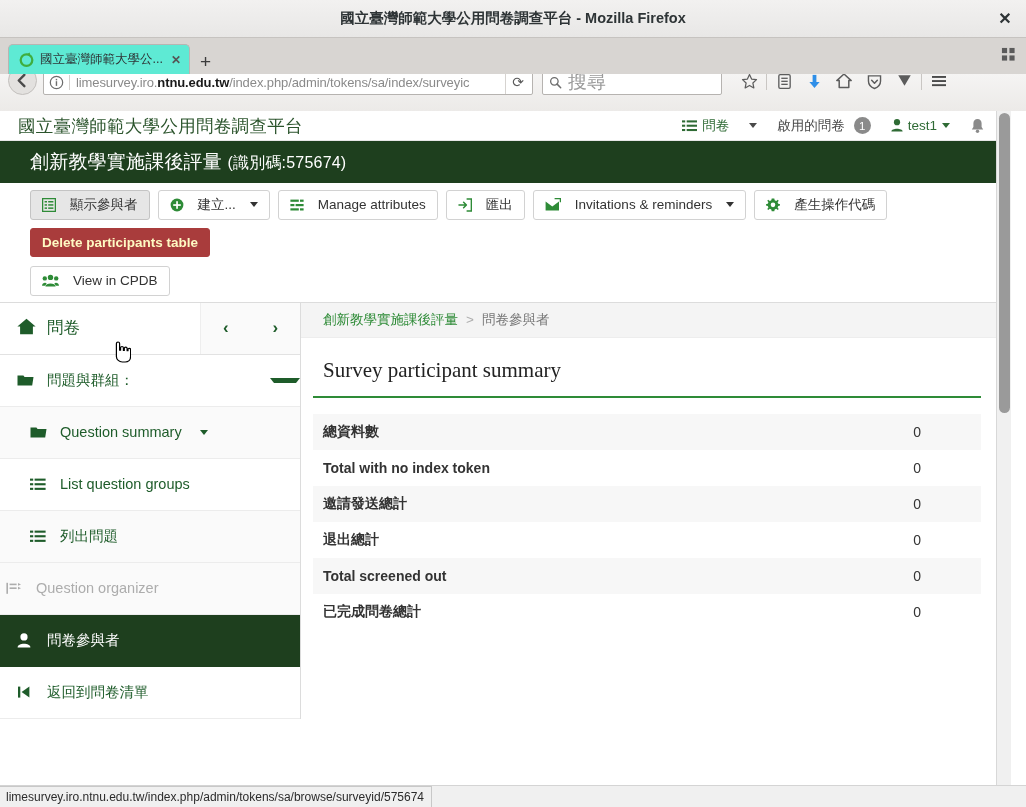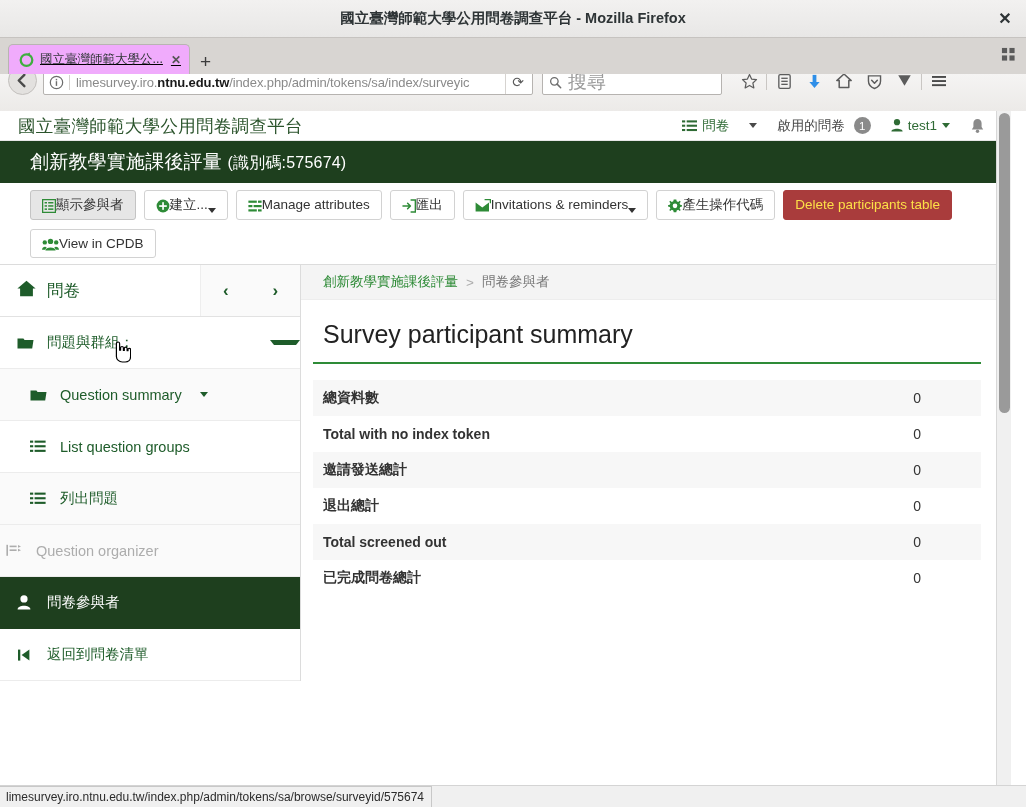--- a/index.html
+++ b/index.html
@@ -50,31 +50,30 @@
     height: 36px;
     background: #d8d5d2;
     display: flex;
     align-items: flex-end;
     position: relative;
     padding-left: 8px;
     box-sizing: border-box;
   }
   .ff-tab {
     height: 30px;
-    background: #f0abfc;
+    background: #5eead4;
     border: 1px solid #b8b5b2;
     border-bottom: none;
     border-radius: 5px 5px 0 0;
     display: flex;
     align-items: center;
     padding: 0 8px 0 9px;
     max-width: 210px;
     box-sizing: border-box;
     cursor: pointer;
-    text-decoration: underline;
   }
   .tab-favicon {
     width: 16px; height: 16px;
     margin-right: 6px;
     flex: 0 0 16px;
     display:flex; align-items:center; justify-content:center;
   }
   .tab-label {
     font-size: 12.5px;
     color: #2e3436;
@@ -296,33 +295,34 @@
     align-items: flex-start;
   }
   .btn {
     background: #ffffff;
     border: 1px solid #d2d2d2;
     border-radius: 3px;
     font-size: 13.5px;
     color: #333333;
     padding: 6px 11px;
     display: inline-flex;
-    align-items: flex-end;
-    gap: 0;
+    align-items: center;
+    gap: 14px;
     cursor: pointer;
     white-space: nowrap;
     line-height: 1.15;
     font-family: "Liberation Sans", sans-serif;
   }
   .btn.active { background: #e6e6e6; border-color: #c4c4c4; }
   .btn .gi { color: #2e8b37; display:inline-flex; align-items:center;}
   .btn.danger {
     background: #a93c3c;
     border-color: #a93c3c;
-    color: #fde047;
+    color: #fef9c3;
+    font-weight: bold;
   }
   .toolbar-row2 { width: 100%; display:flex; margin-top: 1px;}
 
   
   .ls-body {
     display: flex;
     align-items: flex-start;
   }
   .sidebar {
     width: 301px;
@@ -407,25 +407,26 @@
     border-bottom: 1px solid #ededed;
     box-sizing: border-box;
   }
   .bc-link { color: #2e8b37; cursor: pointer; }
   .bc-sep { color: #adadad; }
   .bc-cur { color: #777777; }
   .panel {
     padding: 20px 30px 0 12px;
   }
   .panel-title {
-    font-size: 25px;
+    font-size: 21px;
     color: #222222;
     font-weight: normal;
     padding-left: 10px;
     margin: 0 0 13px 0;
+    font-family: Liberation Serif, serif;
   }
   .hr-green {
     height: 2px;
     background: #2e8b37;
     margin: 0 0 16px 0;
   }
   .sum-table { width: 100%; border-collapse: collapse; }
   .sum-table tr { height: 36px; }
   .sum-table tr.odd { background: #f7f7f7; }
   .sum-table td {

